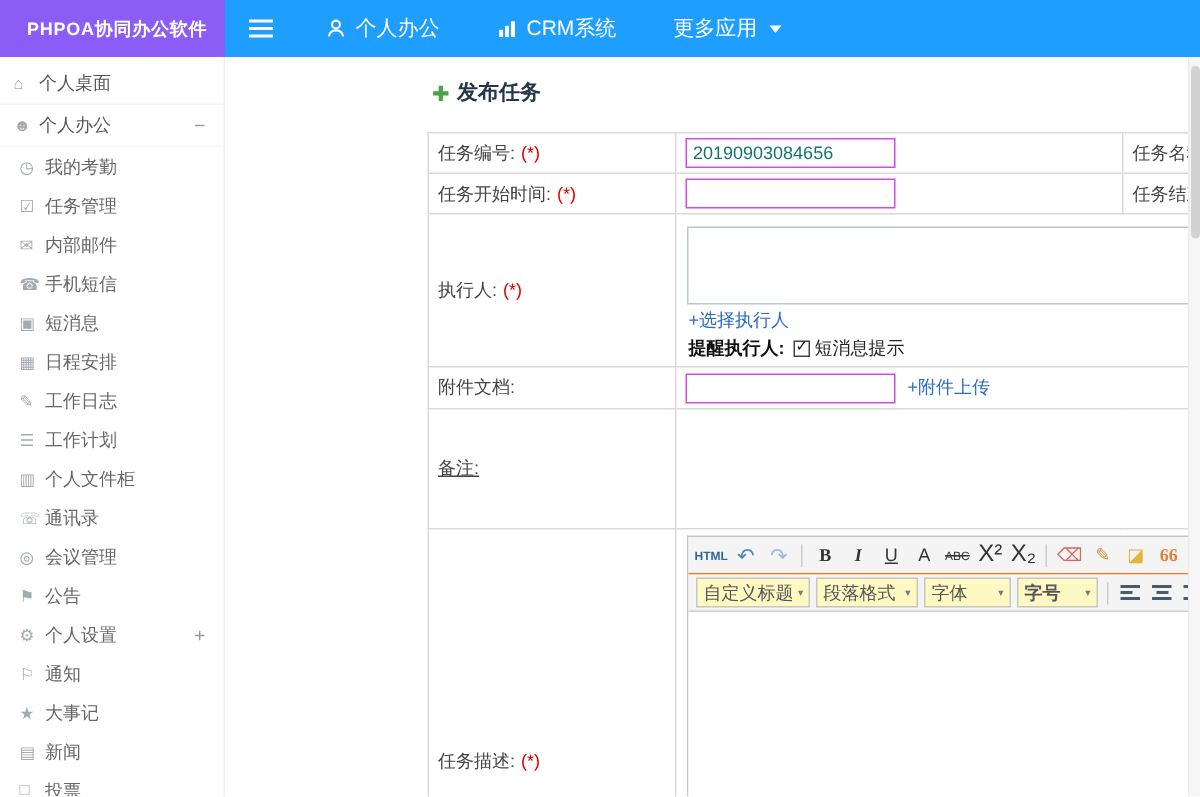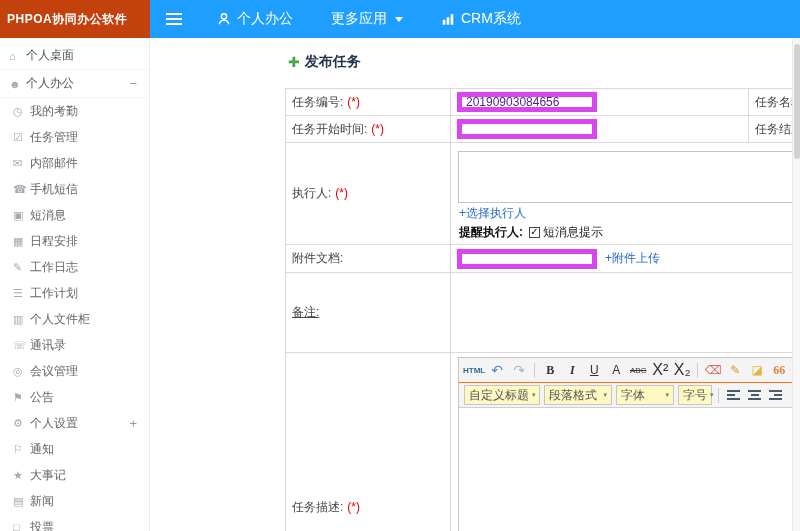--- a/index.html
+++ b/index.html
@@ -2,21 +2,21 @@
 <html><head>
 <meta charset="utf-8">
 <style>
   * { margin:0; padding:0; box-sizing:border-box; }
   html,body { width:800px; height:531px; overflow:hidden; }
   body { font-family:"Liberation Sans","DejaVu Sans",sans-serif; font-size:12px; background:#fff; }
   .app { width:800px; height:531px; display:flex; flex-direction:column; position:relative; overflow:hidden; background:#fff; }
 
   
   .topbar { height:38px; background:#1e9fff; color:#fff; display:flex; align-items:stretch; flex:0 0 38px; }
-  .logo { width:150px; flex:0 0 150px; background:#c2410c; font-weight:bold; font-size:12px; display:flex; align-items:center; padding-left:7px; white-space:nowrap; overflow:hidden; letter-spacing:0.5px; }
+  .logo { width:150px; flex:0 0 150px; background:#8b5cf6; font-weight:bold; font-size:12px; display:flex; align-items:center; padding-left:18px; white-space:nowrap; overflow:hidden; letter-spacing:0.5px; }
   .hamburger { width:48px; display:flex; align-items:center; justify-content:center; cursor:pointer; }
   .hamburger .bars { display:flex; flex-direction:column; gap:3px; }
   .hamburger .bars i { display:block; width:16px; height:2px; background:#fff; }
   .nav { display:flex; align-items:stretch; }
   .nav-item { display:flex; align-items:center; gap:6px; padding:0 19px; font-size:14px; cursor:pointer; white-space:nowrap; }
   .nav-item svg { display:block; }
   .caret-down { width:0; height:0; border-left:4px solid transparent; border-right:4px solid transparent; border-top:5px solid #fff; margin-left:2px; }
 
   
   .body-row { display:flex; flex:1; min-height:0; }
@@ -34,21 +34,21 @@
   .main { flex:1; min-width:0; background:#fff; overflow:hidden; position:relative; }
   .page-title { margin:15px 0 0 138px; display:flex; align-items:center; gap:5px; font-size:14px; font-weight:bold; color:#25364a; }
   .plus-icon { color:#47a447; font-size:14px; font-weight:bold; }
   .plus-icon::before { content:"✚"; }
 
   
   table.form { border-collapse:collapse; table-layout:fixed; width:1080px; margin:17px 0 0 135px; background:#fff; }
   table.form td { border:1px solid #d9d9d9; padding:2px 6px; font-size:12px; color:#444; vertical-align:middle; background:#fff; }
   td.lbl { padding-left:8px; }
   .req { color:#e20000; margin-left:4px; }
-  input.text { width:140px; height:20px; border:5px solid #d946ef; padding:1px 4px; font-size:12px; color:#4c1d95; font-family:inherit; background:#fff; }
+  input.text { width:140px; height:20px; border:1px solid #d946ef; padding:1px 4px; font-size:12px; color:#0f766e; font-family:inherit; background:#fff; }
   .row-h1 td { height:27px; }
   .row-h2 td { height:27px; }
   .row-exec td { height:102px; }
   .row-att td { height:28px; }
   .row-remark td { height:80px;text-decoration:underline; }
   .row-desc td { height:310px; }
   textarea.exec-area { width:336px; height:52px; border:1px solid #b9c7d2; resize:none; margin:4px 0 1px 1px; display:block; font-family:inherit; }
   a.blue-link { color:#2b6bc5; text-decoration:none; font-size:12px; cursor:pointer; }
   .exec-link-row { margin:2px 0 2px 2px; }
   .remind-row { margin:1px 0 0 2px; color:#111; font-weight:bold; display:flex; align-items:center; }
@@ -68,21 +68,21 @@
   .tb-bold { font-family:"Liberation Serif",serif; font-weight:bold; }
   .tb-italic { font-family:"Liberation Serif",serif; font-style:italic; font-weight:bold; }
   .tb-underline { text-decoration:underline; }
   .tb-font-border { border:0; }
   .tb-strikethrough { font-size:8px; text-decoration:line-through; }
   .tb-superscript,.tb-subscript { font-size:16px;text-align:right; }
   .tb-undo,.tb-redo { font-size:14px; }
   .tb-blockquote { font-family:"Liberation Serif",serif; font-weight:bold; font-size:12px; }
   .dd-caret { font-size:7px; color:#777; margin-left:3px; }
   .ed-dd { height:20px; border:1px solid #c6c6c6; background:#fef9c3; display:inline-flex; align-items:center; justify-content:space-between; padding:0 4px; font-size:12px; color:#555; margin:0 2px; cursor:pointer; flex:0 0 auto; }
-  .dd-custom-title { width:76px; } .dd-paragraph-format { width:68px; } .dd-font-family { width:58px; } .dd-font-size { width:34px; }
+  .dd-custom-title { width:76px; } .dd-paragraph-format { width:68px; } .dd-font-family { width:58px; } .dd-font-size { width:54px;font-weight:bold; }
   .align { display:inline-flex; flex-direction:column; justify-content:center; gap:2px; width:13px; height:13px; margin:0 4px; cursor:pointer; flex:0 0 auto; }
   .align i { display:block; height:2px; background:#4a5a6a; width:100%; }
   .align i.short { width:8px; }
   .align-left i.short { align-self:flex-start; }
   .align-center i.short { align-self:center; }
   .align-right i.short { align-self:flex-end; }
   .ed-body { height:240px; background:#fff; }
 
   
   .scrollbar { position:absolute; top:38px; right:0; bottom:0; width:8px; background:#f6f6f6; border-left:1px solid #ebebeb; }
@@ -106,32 +106,32 @@
         <div class="nav-item">
           <span>
             <svg width="14" height="14" viewBox="0 0 16 16">
               <circle cx="8" cy="5" r="3" fill="none" stroke="#fff" stroke-width="1.6"></circle>
               <path d="M2.5 14c.6-3 2.9-4.6 5.5-4.6s4.9 1.6 5.5 4.6" fill="none" stroke="#fff" stroke-width="1.6"></path>
             </svg>
           </span>
           <span>个人办公</span>
         </div>
         <div class="nav-item">
-          <span>更多应用</span>
-          <span class="caret-down"></span>
-        </div>
-        <div class="nav-item">
           <span>
             <svg width="14" height="14" viewBox="0 0 16 16">
               <rect x="2" y="9" width="3" height="5.5" fill="#fff"></rect>
               <rect x="6.5" y="6" width="3" height="8.5" fill="#fff"></rect>
               <rect x="11" y="2.5" width="3" height="12" fill="#fff"></rect>
             </svg>
           </span>
           <span>CRM系统</span>
+        </div>
+        <div class="nav-item">
+          <span>更多应用</span>
+          <span class="caret-down"></span>
         </div>
       </div>
   </div>
 
   <div class="body-row">
 
     <div class="sidebar">
         <div class="sb-item lvl0">
           <span class="sb-ico">⌂</span>
           <span class="sb-label">个人桌面</span>

